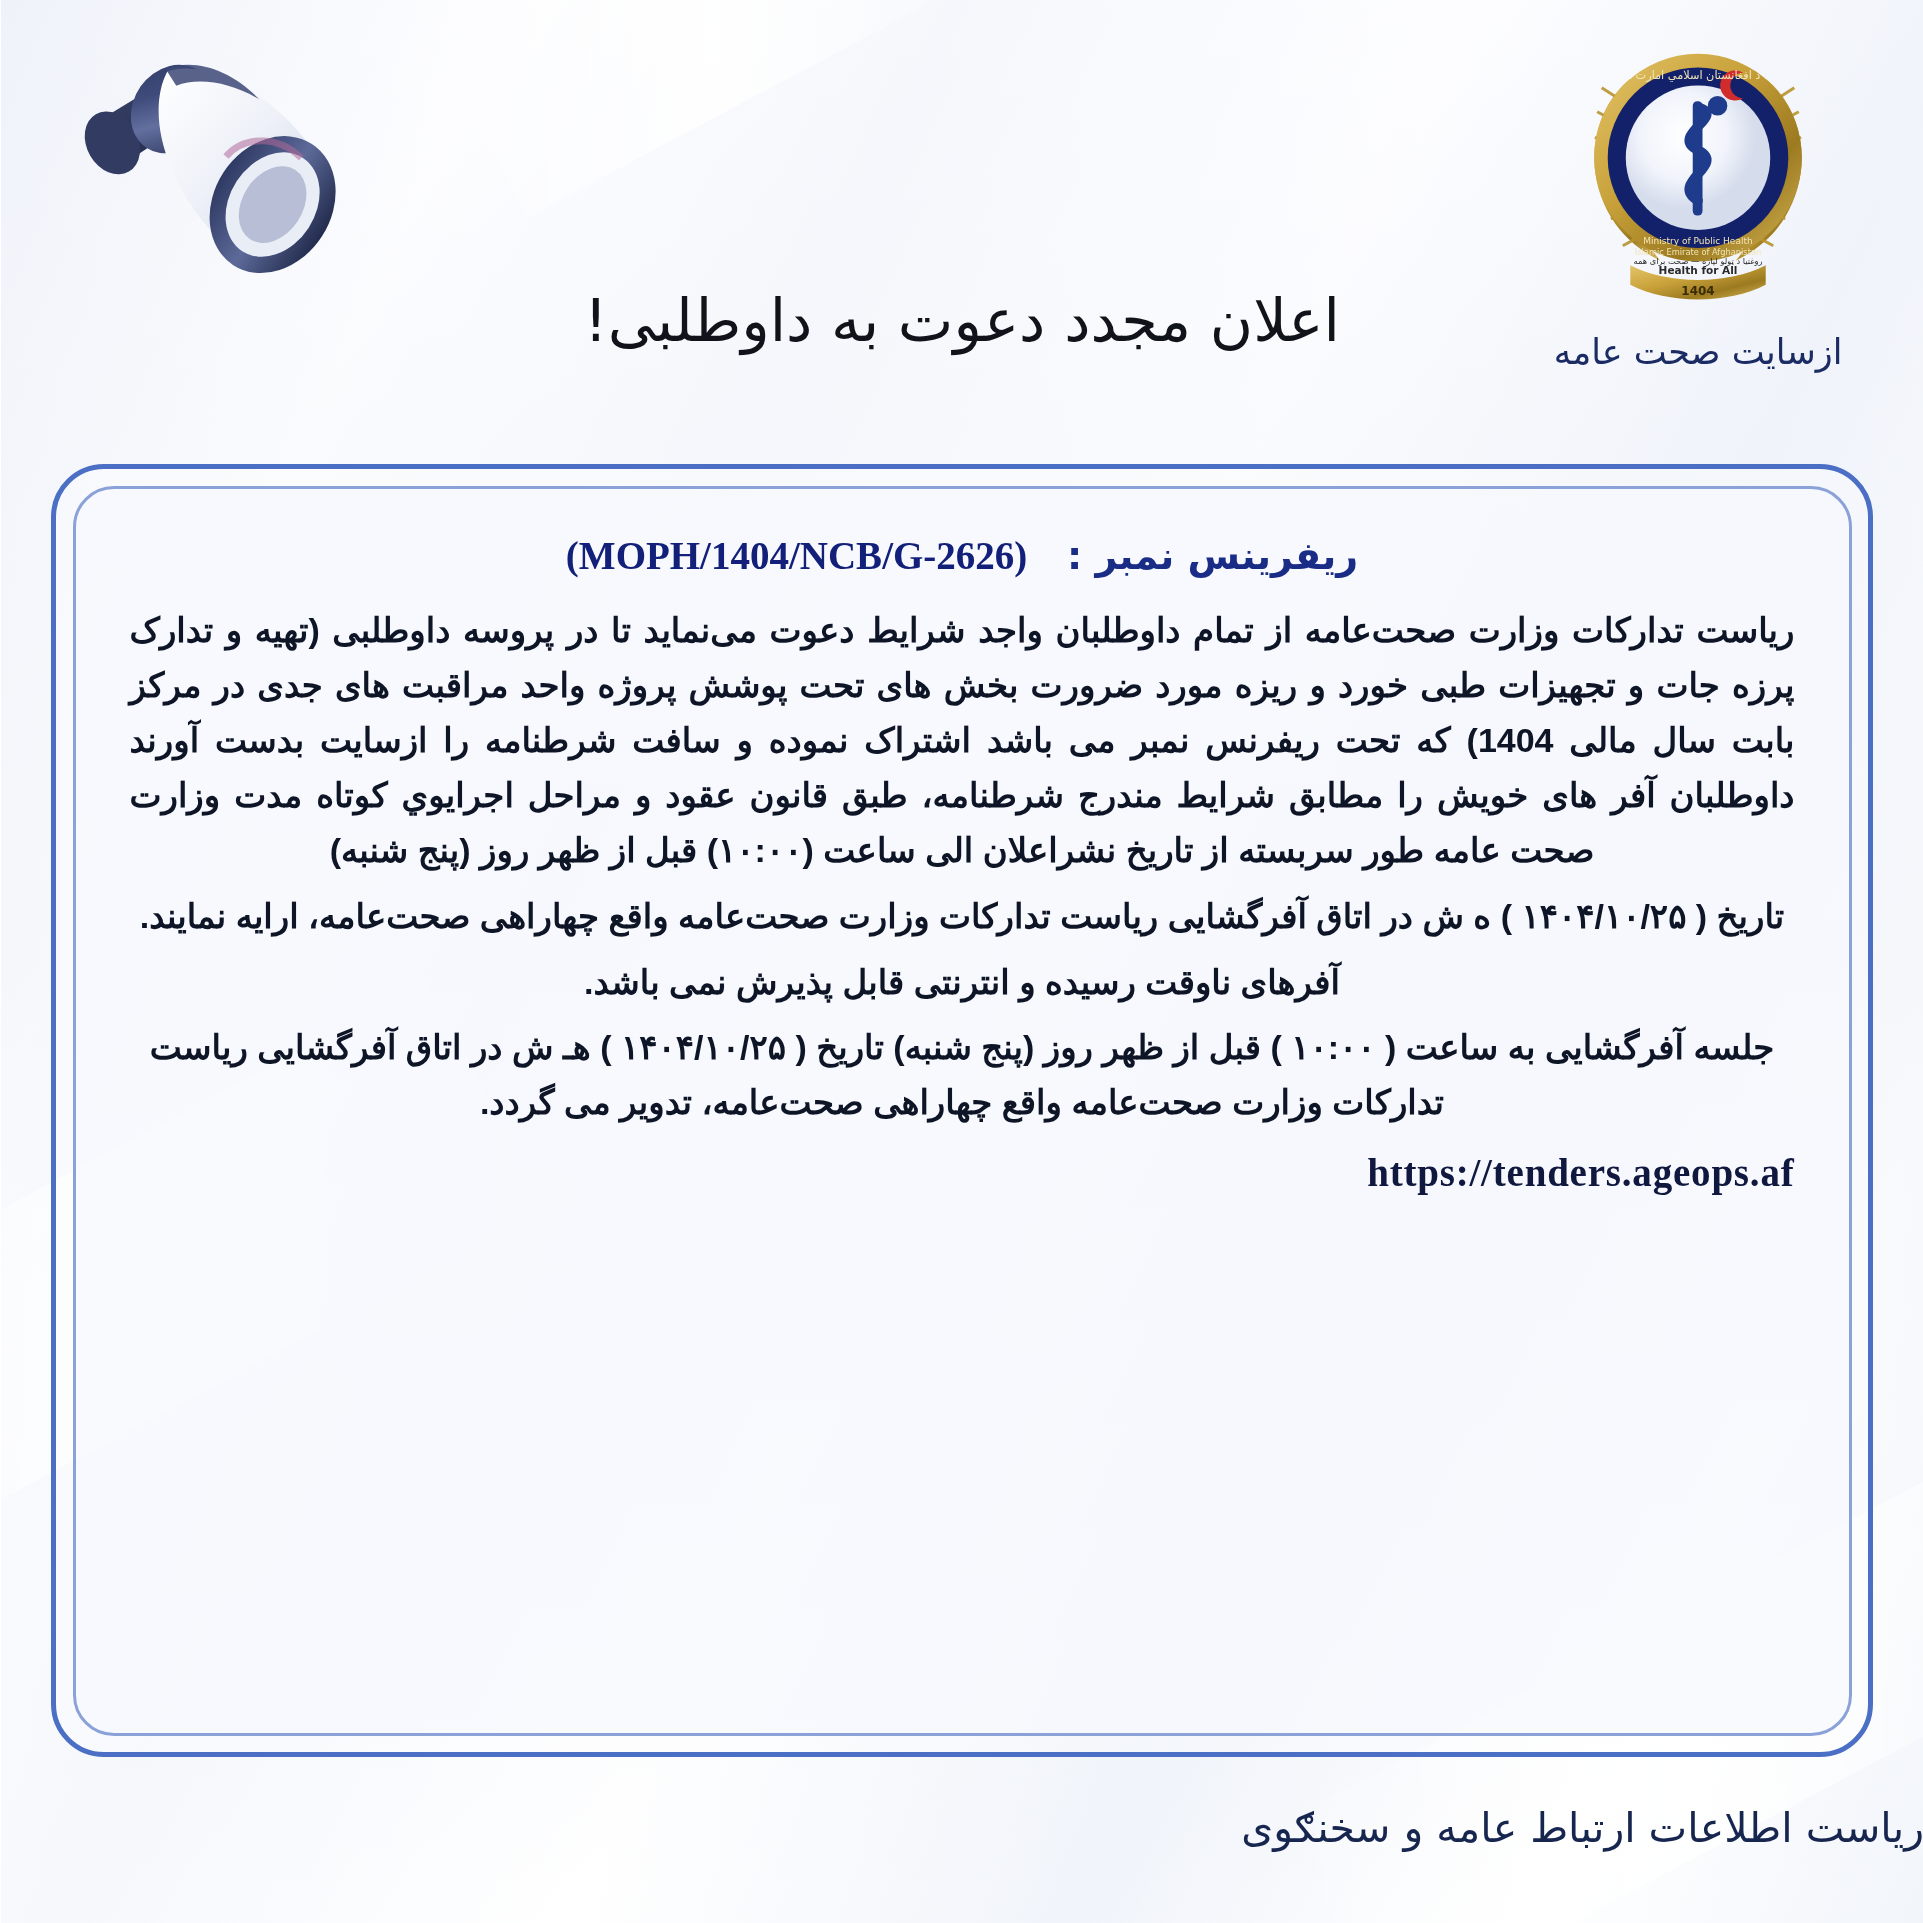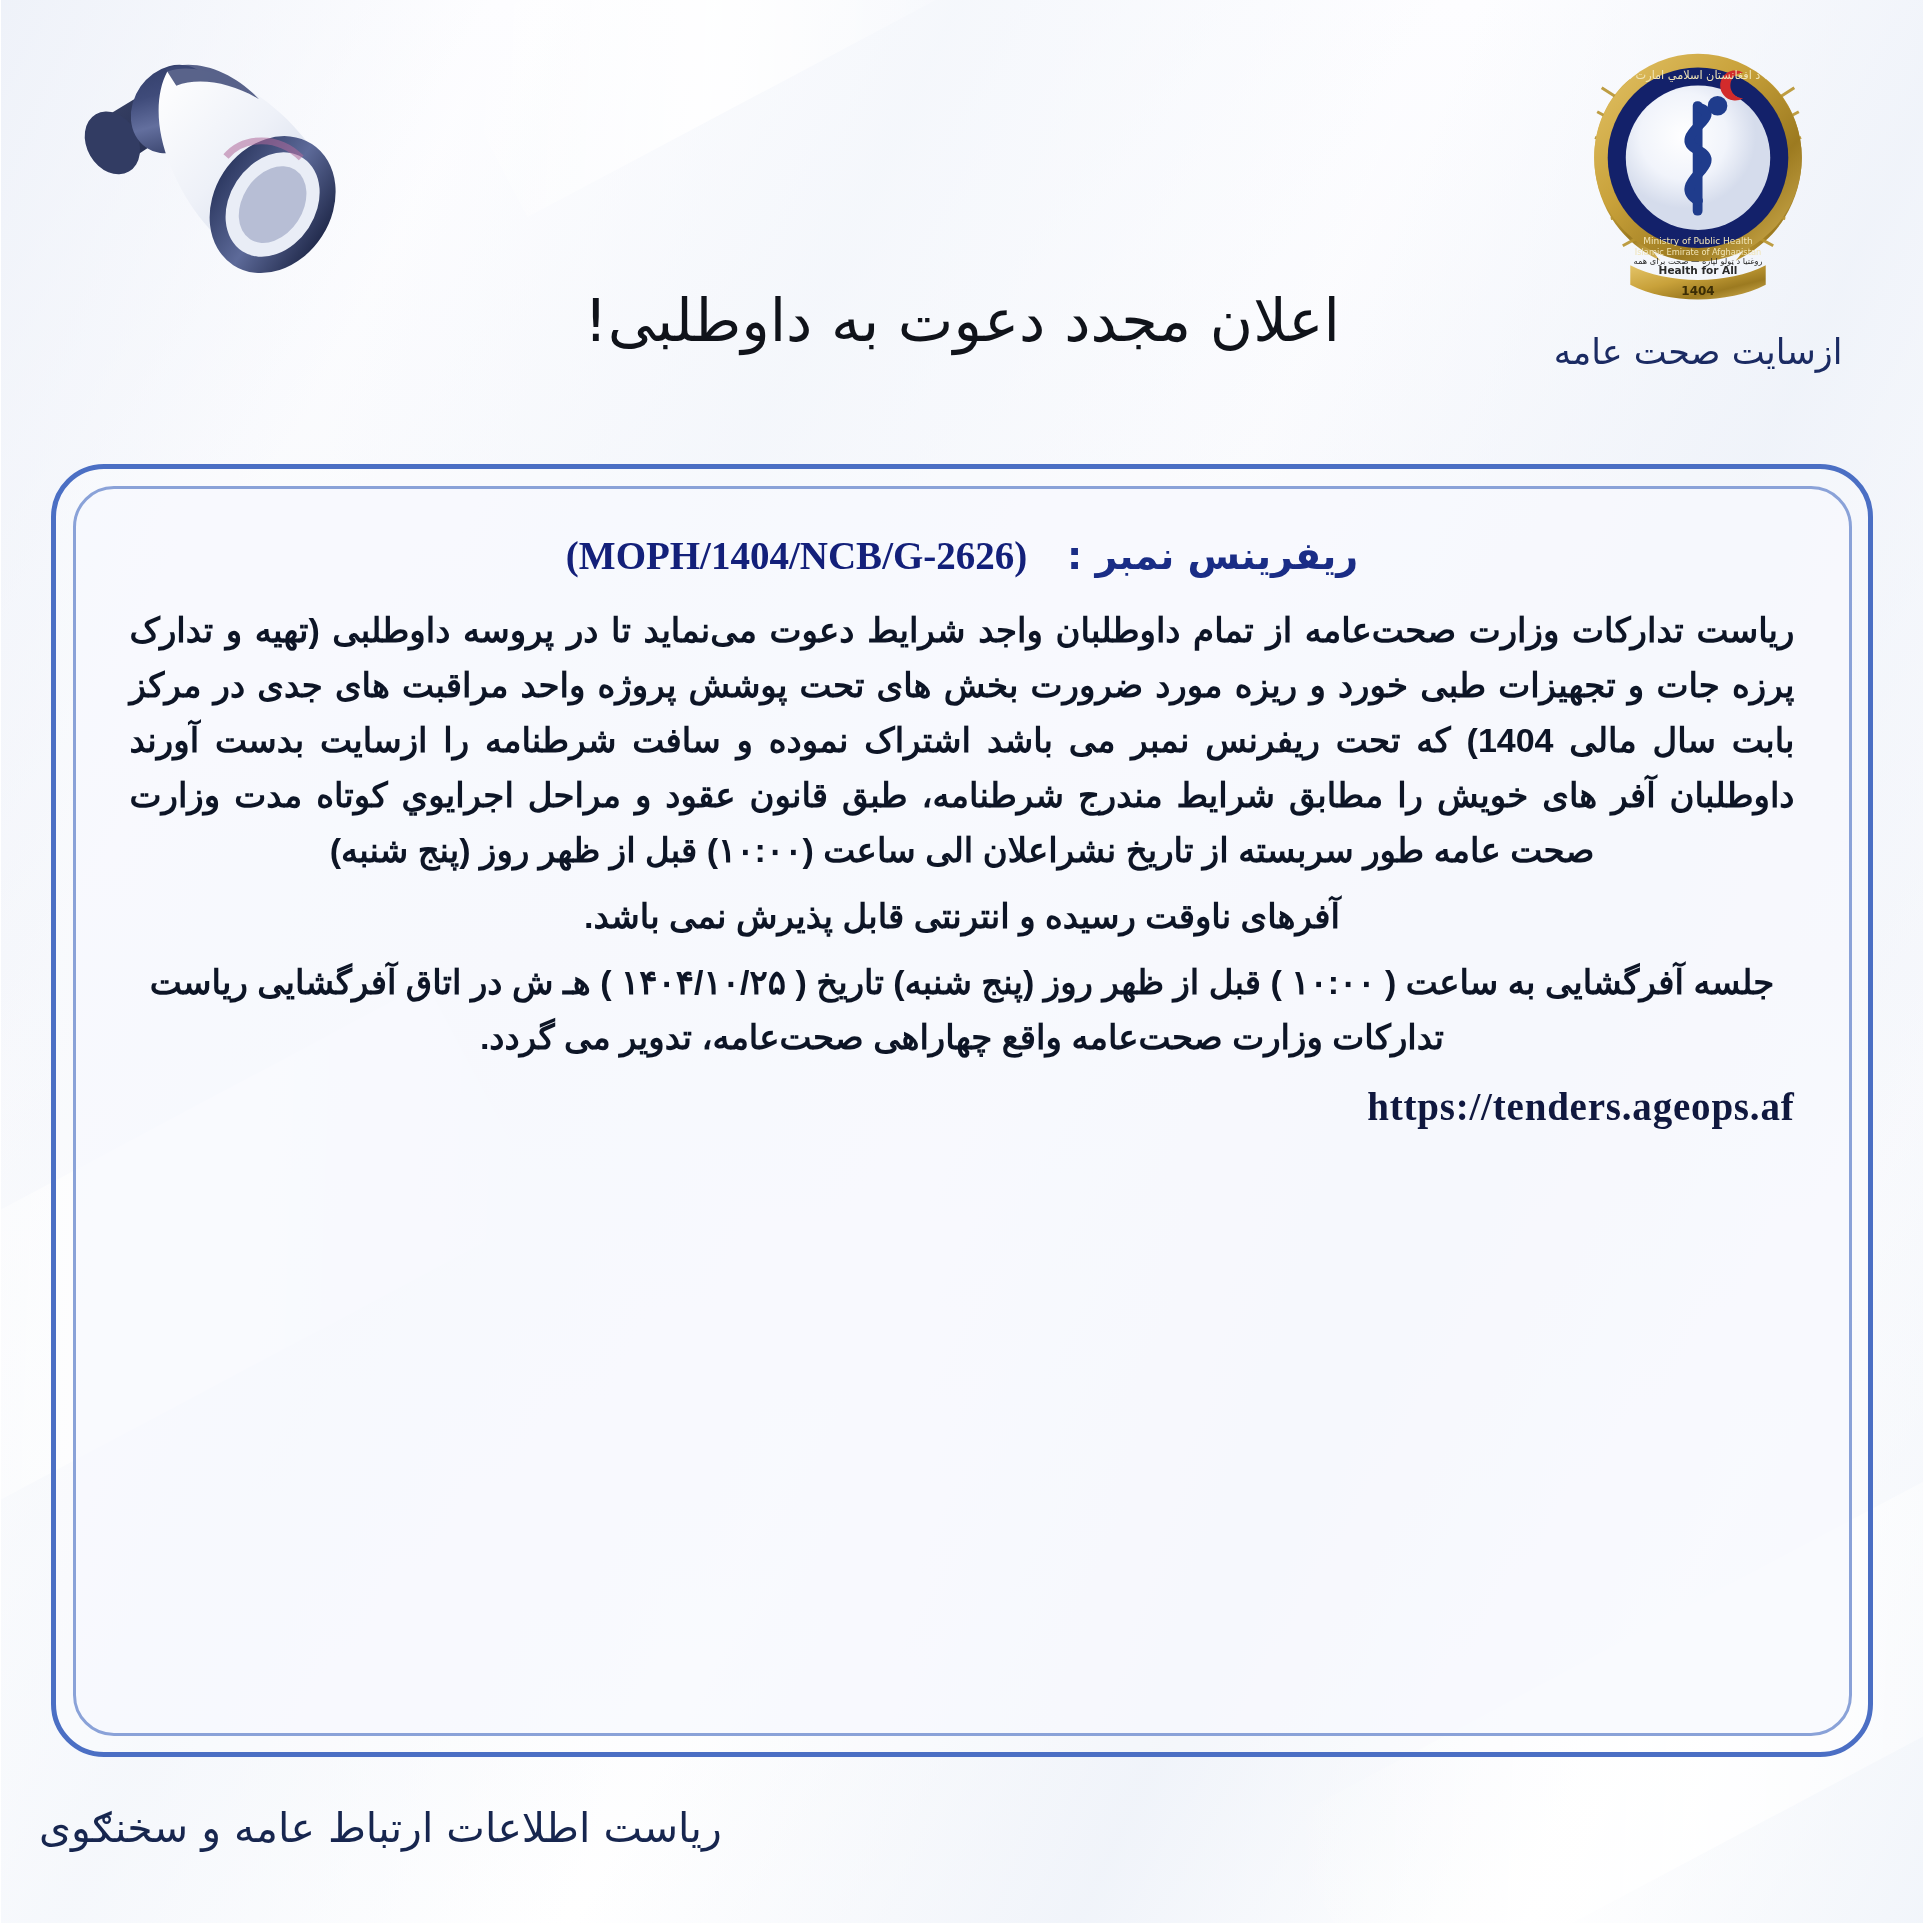--- a/index.html
+++ b/index.html
@@ -148,21 +148,21 @@
     color: #10183f;
     margin-top: 19.5px;
     letter-spacing: 0.8px;
   }
 
   
   .footer {
     position: absolute;
     left: 0; right: 0;
     top: 1804px;
-    text-align: left;
+    text-align: right;
     direction: rtl;
     font-size: 41px;
     color: #17264f;
     letter-spacing: 1.5px;
     margin-left: 39px;
   }
 
   
   svg { display: block; }
 </style>
@@ -276,20 +276,21 @@
   <div class="card-inner">
 
     <div class="ref-line">
       <span class="ref-label">ریفرینس نمبر  :</span>
       &nbsp;
       <span class="ref-value">(MOPH/1404/NCB/G-2626)</span>
     </div>
 
     <div class="body-text">
       <p class="para">ریاست تدارکات وزارت صحت‌عامه از تمام داوطلبان واجد شرایط دعوت می‌نماید تا در پروسه داوطلبی (تهیه و تدارک پرزه جات و تجهیزات طبی خورد و ریزه مورد ضرورت بخش های تحت پوشش پروژه واحد مراقبت های جدی در مرکز بابت سال مالی 1404) که تحت ریفرنس نمبر می باشد اشتراک نموده و سافت شرطنامه را ازسایت بدست آورند داوطلبان آفر های خویش را مطابق شرایط مندرج شرطنامه، طبق قانون عقود و مراحل اجرایوي کوتاه مدت وزارت صحت   عامه طور سربسته از تاریخ نشراعلان الی ساعت (۱۰:۰۰) قبل از ظهر روز (پنج شنبه)</p>
+      <p class="para center">تاریخ ( ۱۴۰۴/۱۰/۲۵ ) ه ش در اتاق آفرگشایی ریاست تدارکات وزارت صحت‌عامه واقع چهاراهی صحت‌عامه، ارایه نمایند.</p>
       <p class="para center">آفرهای ناوقت رسیده و انترنتی قابل پذیرش نمی باشد.</p>
       <p class="para center">جلسه آفرگشایی به ساعت ( ۱۰:۰۰ ) قبل از ظهر روز (پنج شنبه) تاریخ ( ۱۴۰۴/۱۰/۲۵ ) هـ ش در اتاق آفرگشایی ریاست تدارکات وزارت صحت‌عامه واقع چهاراهی صحت‌عامه، تدویر می گردد.</p>
     </div>
 
     <div class="url-line">https://tenders.ageops.af</div>
   </div>
 </div>
 
 <div class="footer">ریاست اطلاعات ارتباط عامه و سخنګوی</div>
 

